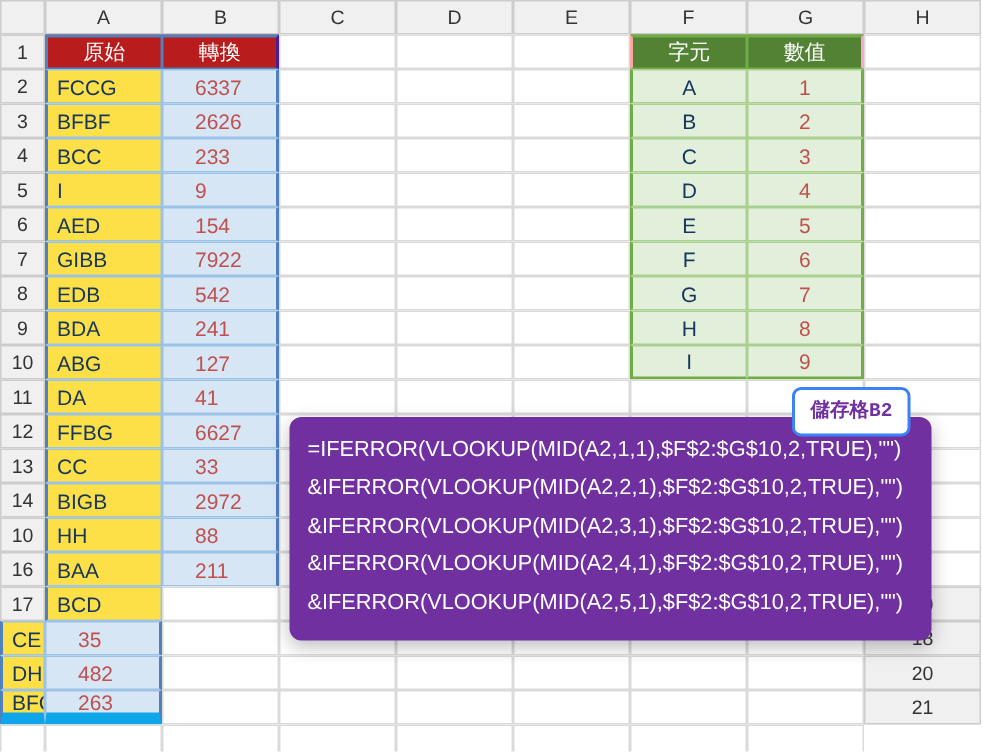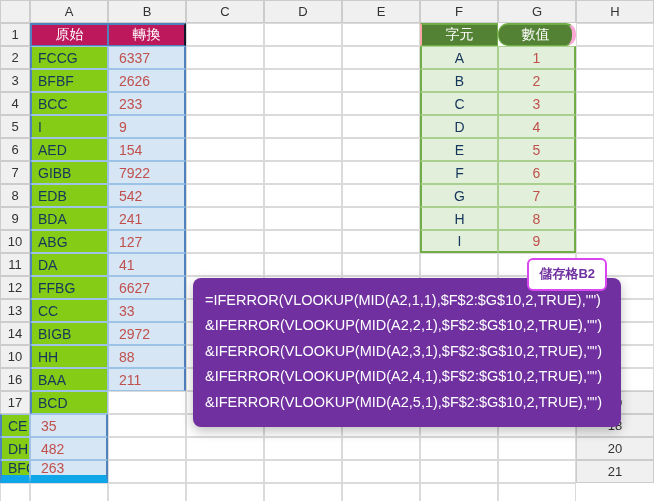--- a/index.html
+++ b/index.html
@@ -29,29 +29,29 @@
   .cell {
     border: 1px solid #dadada;
     display: flex;
     align-items: center;
     padding: 0 4px;
     font-size: 14px;
     background: #fff;
     overflow: hidden;
     white-space: nowrap;
   }
-  .hdr-a { background: #be185d; color: #fff; border: 1px solid #4f81bd; justify-content: center; font-weight: normal; border-top: 2px solid #4f81bd; text-align: center; }
+  .hdr-a { background: #b91c1c; color: #fff; border: 1px solid #4f81bd; justify-content: center; font-weight: normal; border-top: 2px solid #4f81bd; text-align: center; }
   .hdr-a.left { border-left: 2px solid #4f81bd; }
-  .hdr-a.right { border-right: 2px solid #0f172a; }
-  .blue-a { background: #84cc16; border: 1px solid #9cc3e6; border-left: 2px solid #4f81bd; border-right: 1px solid #9cc3e6; color: #16365c; padding-left: 6px; }
-  .blue-b { background: #d6e6f4; border: 1px solid #9cc3e6; border-right: 2px solid #4f81bd; color: #c0504d; padding-left: 10px; }
+  .hdr-a.right { border-right: 2px solid #4c1d95; }
+  .blue-a { background: #fde047; border: 1px solid #9cc3e6; border-left: 2px solid #4f81bd; border-right: 1px solid #9cc3e6; color: #16365c; padding-left: 6px; }
+  .blue-b { background: #d6e6f4; border: 1px solid #9cc3e6; border-right: 2px solid #4f81bd; color: #c0504d; padding-left: 21px; }
   .blue-a.last, .blue-b.last { border-bottom: 8px solid #0ea5e9; }
   .hdr-g { background: #548235; color: #fff; border: 1px solid #70ad47; justify-content: center; border-top: 2px solid #70ad47; }
   .hdr-g.left { border-left: 2px solid #fca5a5; }
-  .hdr-g.right { border-right: 4px solid #f9a8d4; border-radius: 10px; }
+  .hdr-g.right { border-right: 2px solid #f9a8d4; }
   .green-f { background: #e2efda; border: 1px solid #a9d08e; border-left: 2px solid #70ad47; color: #16365c; justify-content: center; }
   .green-g { background: #e2efda; border: 1px solid #a9d08e; border-right: 2px solid #70ad47; color: #c0504d; justify-content: center; }
   .green-f.last, .green-g.last { border-bottom: 2px solid #70ad47; }
   .formula-box {
     position: absolute;
     left: 193px;
     top: 278px;
     width: 428px;
     background: #7030a0;
     color: #fff;
@@ -60,25 +60,26 @@
     font-size: 14.5px;
     line-height: 1.75;
     box-shadow: 0 4px 12px rgba(0,0,0,0.25);
   }
   .formula-tag {
     position: absolute;
     top: -20px;
     right: 14px;
     background: #fff;
     color: #7030a0;
-    border: 2px solid #d946ef;
+    border: 2px solid #3b82f6;
     border-radius: 6px;
     padding: 3px 10px;
     font-size: 13px;
     font-weight: bold;
+    font-family: Liberation Mono, monospace;
   }
   .formula-line { white-space: nowrap; }
 </style>
 </head>
 <body>
 
 <div class="sheet" id="sheet">
     <div class="corner"></div>
     <div class="col-hdr">A</div>
     <div class="col-hdr">B</div>

